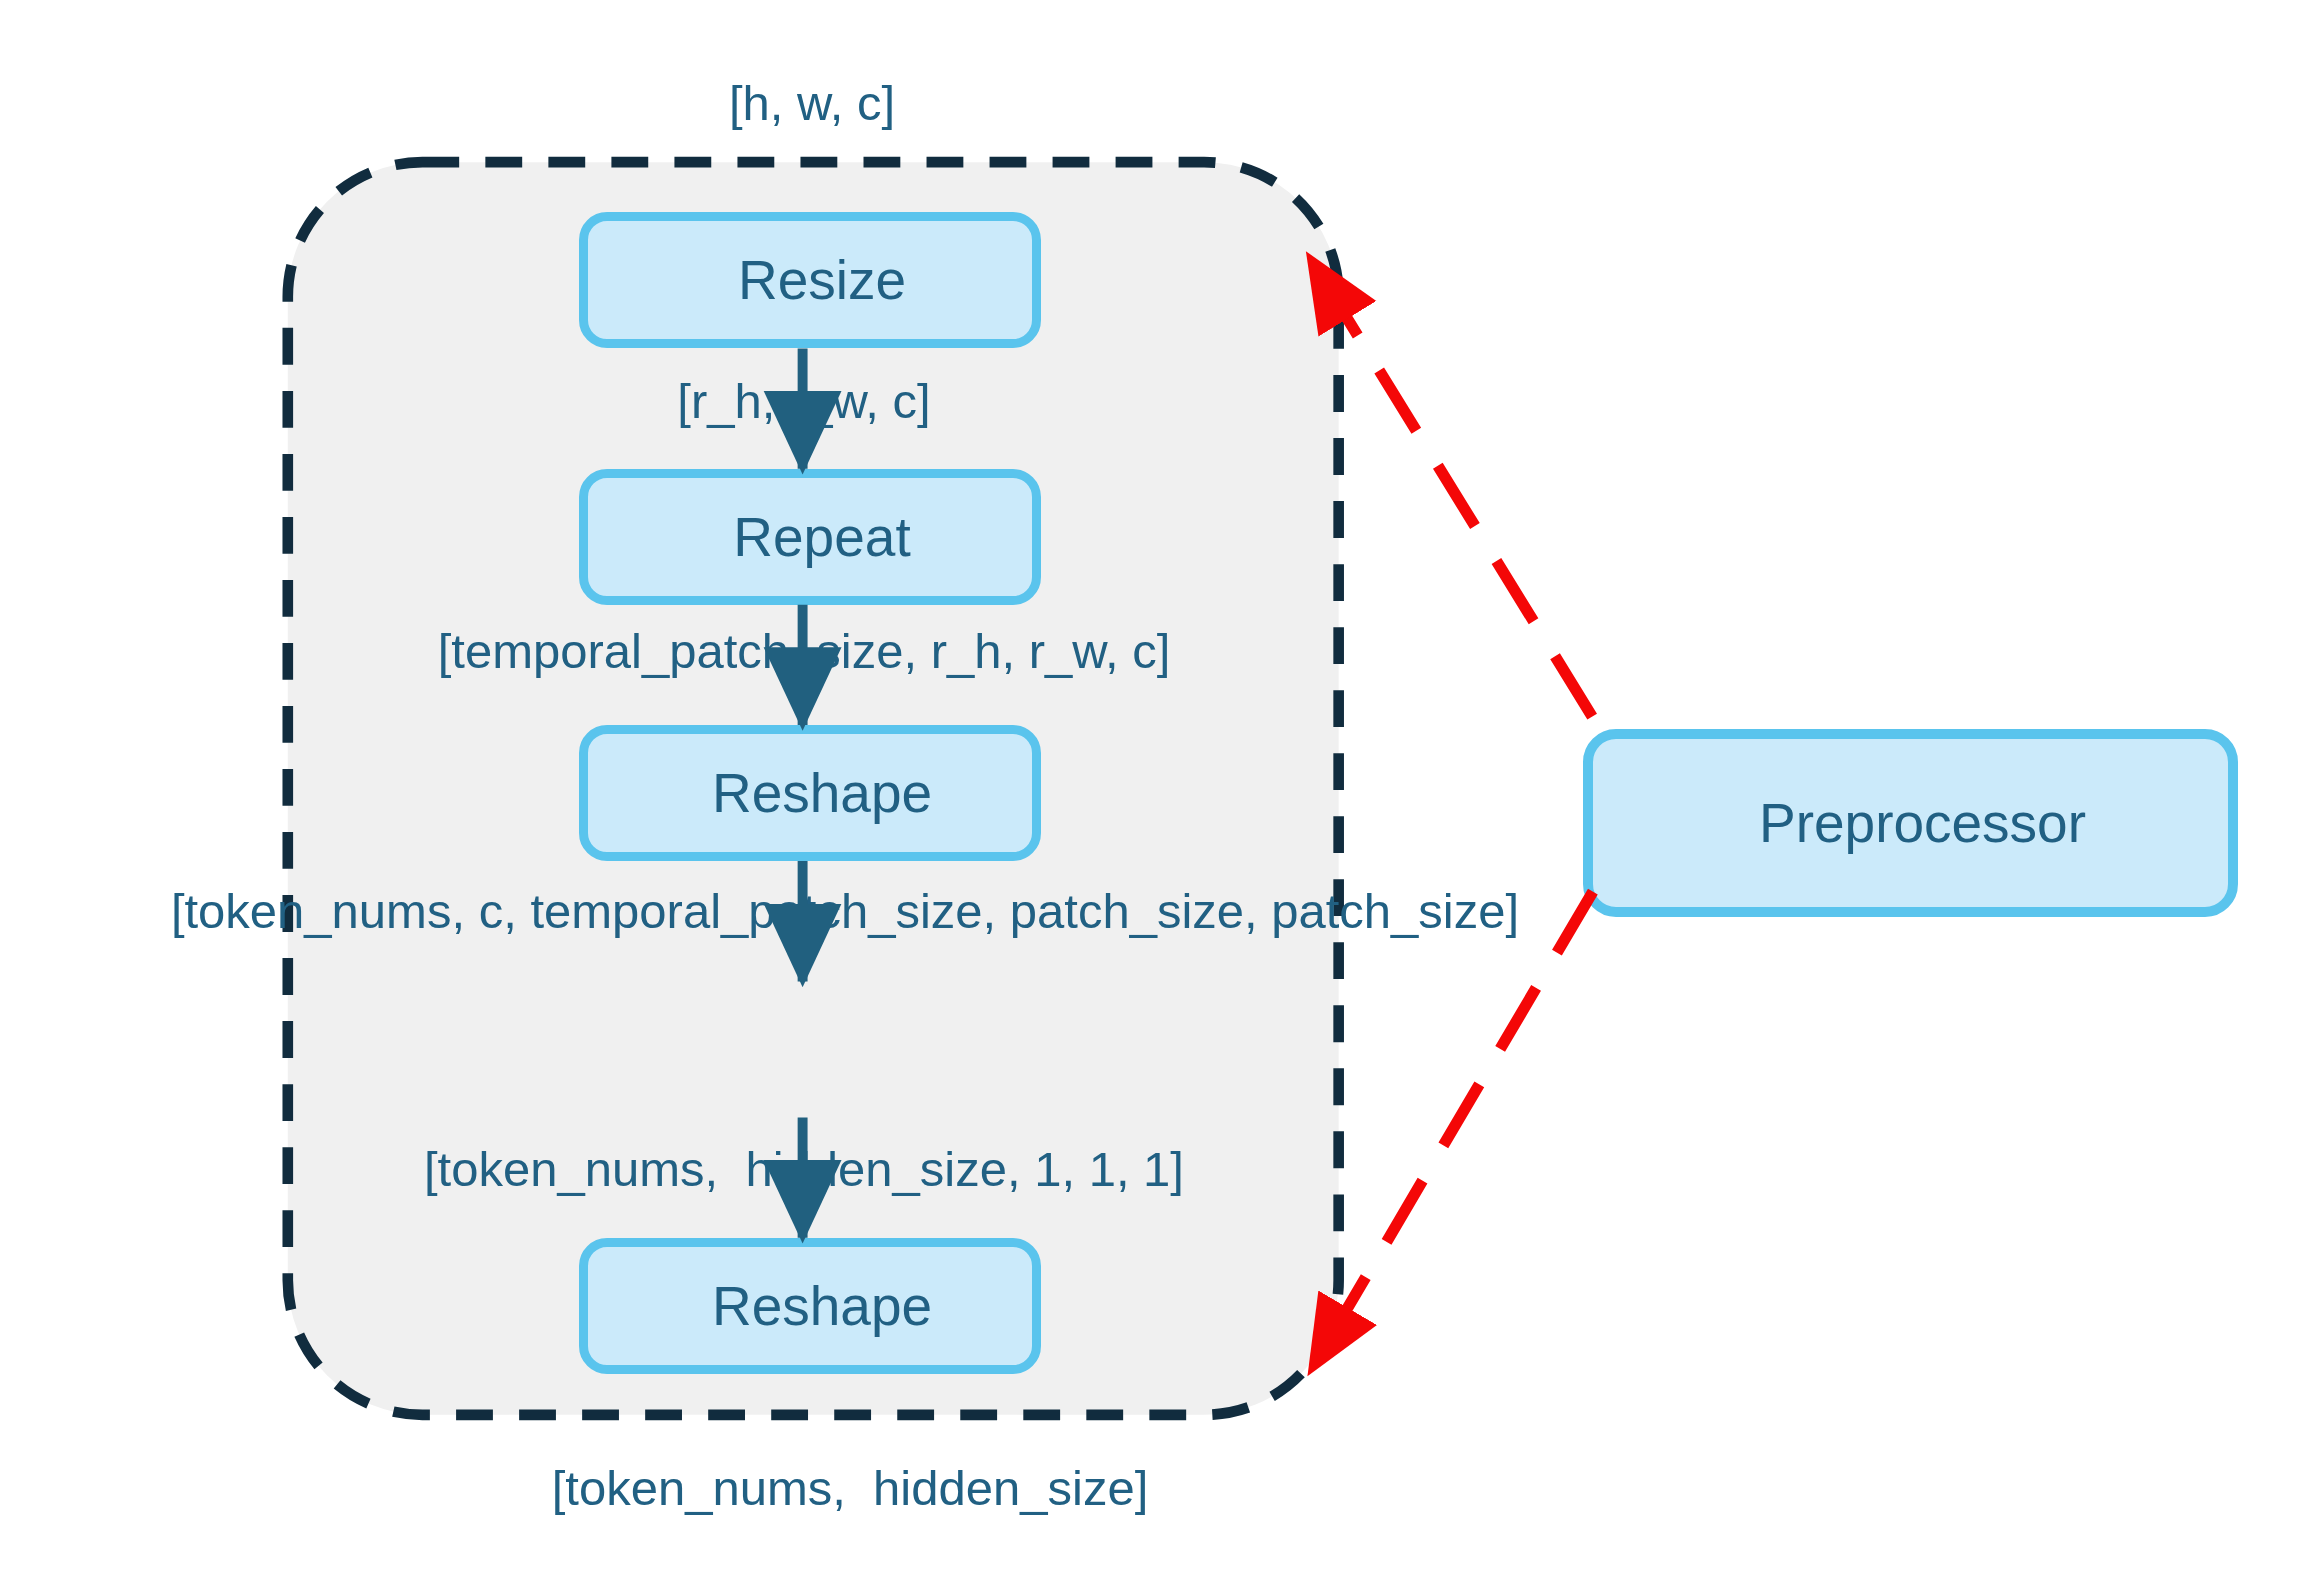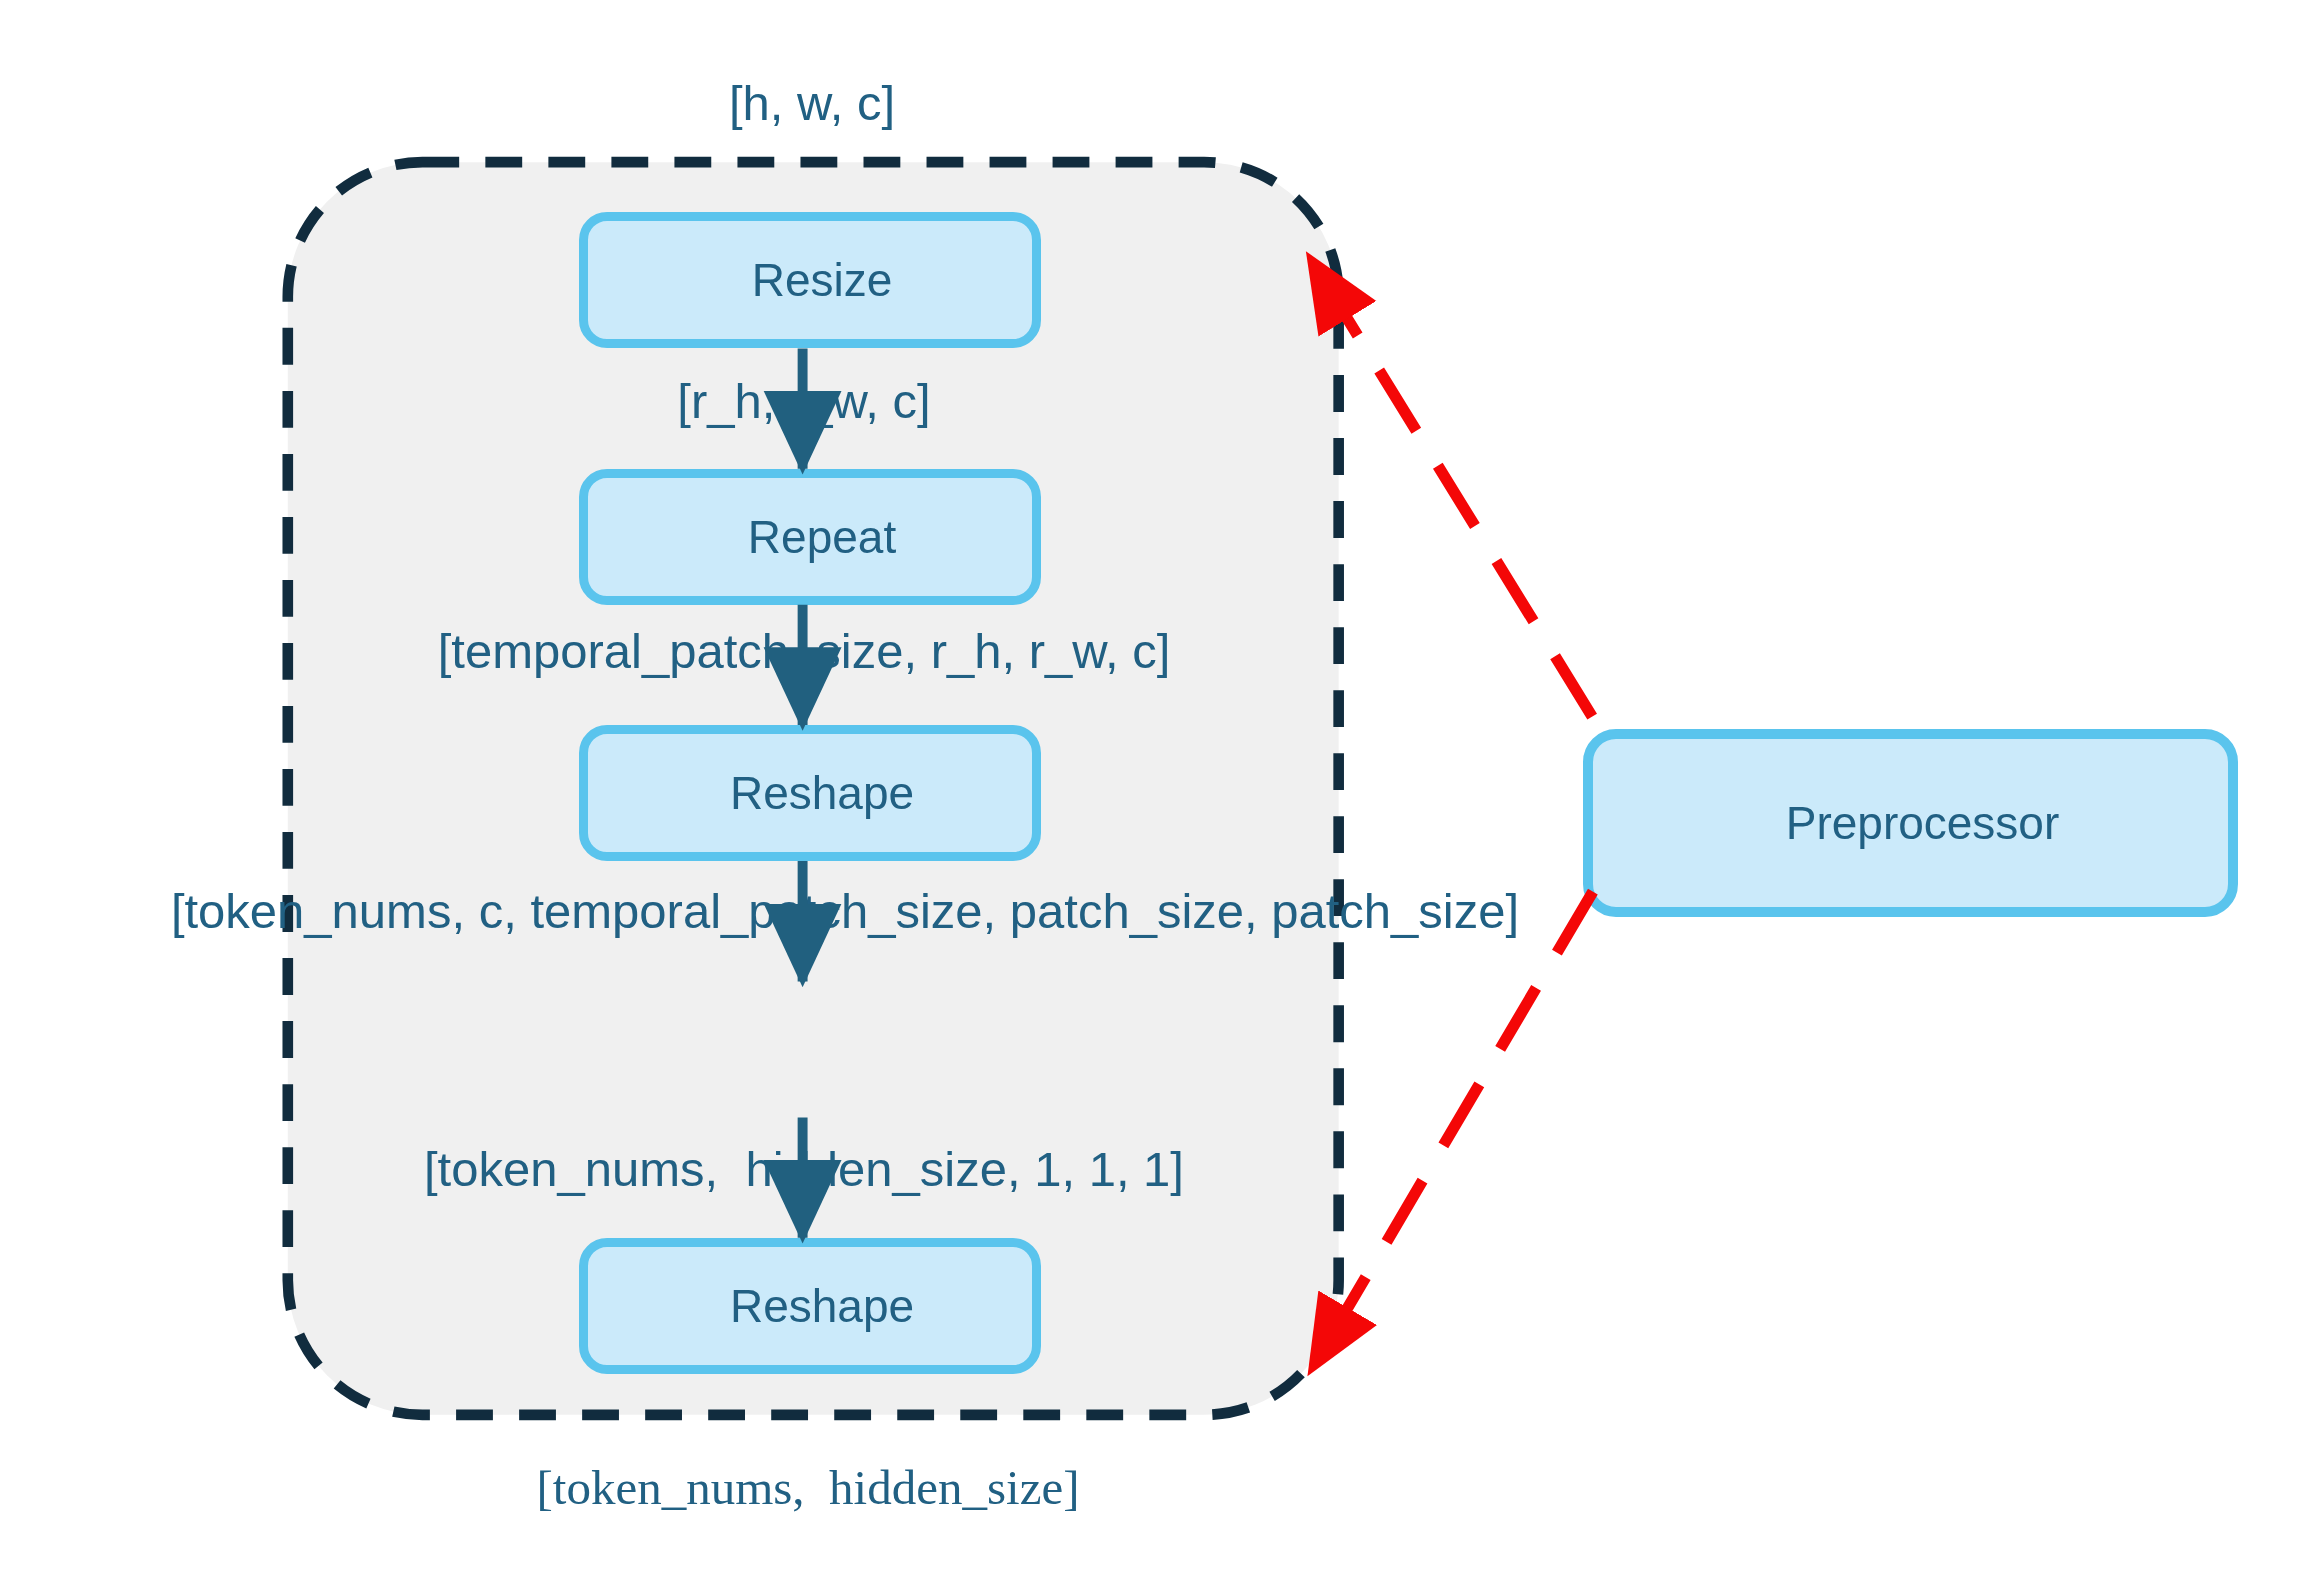--- a/index.html
+++ b/index.html
@@ -17,21 +17,21 @@
   .flow-box{
     position:absolute;
     box-sizing:border-box;
     width:462px;height:136px;
     left:579px;
     background:var(--box-fill,#cbeafa);
     border:9.2px solid var(--box-border,#5ac4ed);
     border-radius:28px;
     display:flex;align-items:center;justify-content:center;
     color:var(--text-teal,#216083);
-    font-size:46px;
+    font-size:55px;
     line-height:1;
     z-index:2;
     padding-left:24px;
   }
   .flow-box.preprocessor{
     left:1583px;top:729px;width:655px;height:188px;
     border-width:10px;border-radius:33px;
   }
   .shape-label{
     position:absolute;
@@ -64,21 +64,21 @@
 
   <div class="flow-box" style="top:725px;">Reshape</div>
 
   <div class="shape-label" style="left:804px;top:911px;margin-left:41px;">[token_nums, c, temporal_patch_size, patch_size, patch_size]</div>
 
 
   <div class="shape-label" style="left:804px;top:1169px;">[token_nums,  hidden_size, 1, 1, 1]</div>
 
   <div class="flow-box" style="top:1238px;">Reshape</div>
 
-  <div class="shape-label" style="left:808px;top:1488px;font-family:Liberation Serif, serif;">[token_nums,  hidden_size]</div>
+  <div class="shape-label" style="left:850px;top:1488px;">[token_nums,  hidden_size]</div>
 
   <div class="flow-box preprocessor">Preprocessor</div>
 
   <svg class="layer top" viewBox="0 0 3274 2251" aria-hidden="true" style="z-index:3;">
     <defs>
       <marker id="head-teal" markerUnits="userSpaceOnUse" markerWidth="130" markerHeight="120" refX="110" refY="55" orient="auto">
         <path d="M0,0 L118,55 L0,110 Z" style="fill:var(--arrow-teal,#21607f);"></path>
       </marker>
       <marker id="head-red" markerUnits="userSpaceOnUse" markerWidth="125" markerHeight="105" refX="100" refY="48" orient="auto">
         <path d="M0,0 L112,48 L0,96 Z" style="fill:var(--red-arrow,#f40707);"></path>

